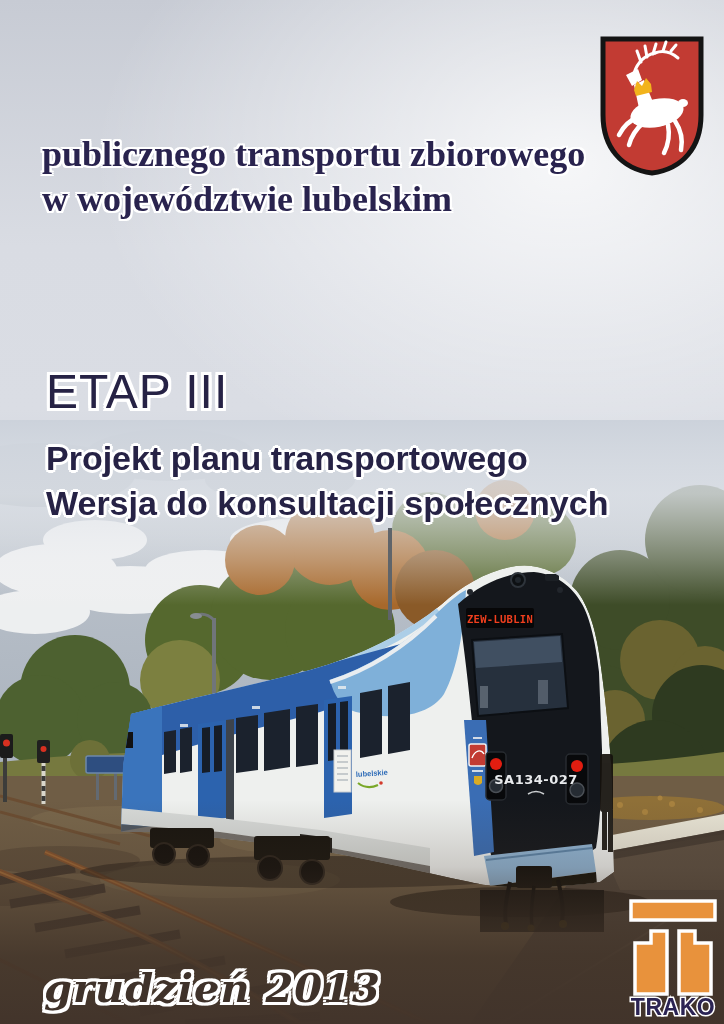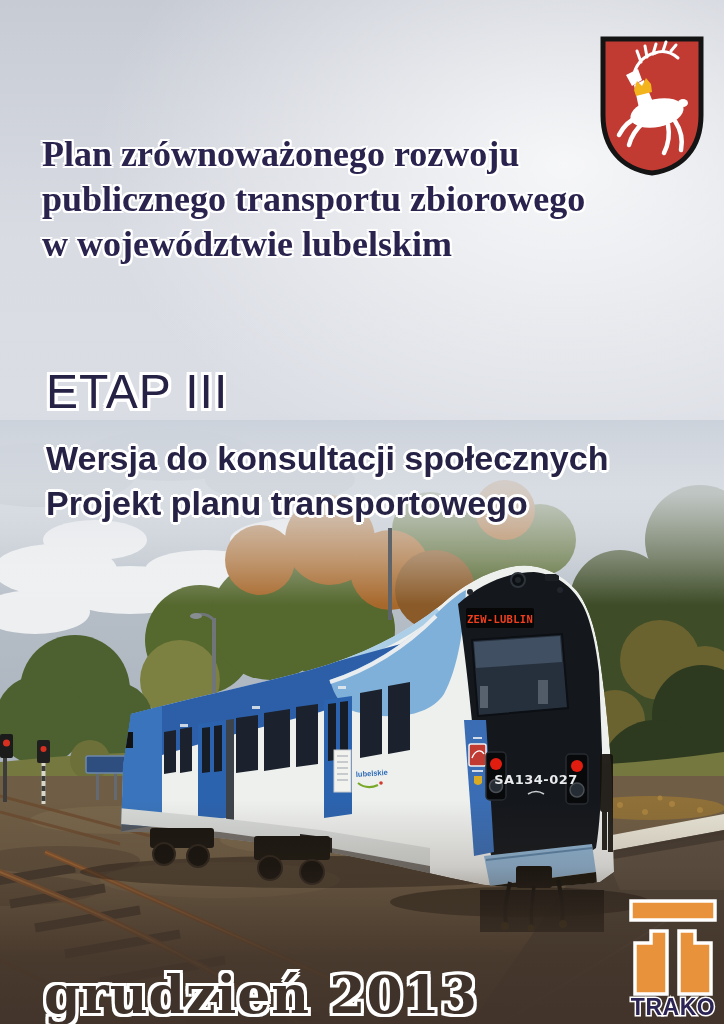--- a/index.html
+++ b/index.html
@@ -27,23 +27,24 @@
   }
   .subtitle{
     position:absolute;left:46px;top:436px;
     font-weight:bold;font-size:34px;line-height:45px;color:#262245;
     text-shadow:-2px -2px 0 #fff,2px -2px 0 #fff,-2px 2px 0 #fff,2px 2px 0 #fff,
                  0 -3px 0 #fff,0 3px 0 #fff,-3px 0 0 #fff,3px 0 0 #fff;
   }
   .date{
     position:absolute;left:44px;top:964px;
     font-family:"DejaVu Serif",serif;font-weight:bold;
-    font-size:52px;color:#3f322a;letter-spacing:1px;
+    font-size:40px;color:#3f322a;letter-spacing:1px;
     text-shadow:-3px -3px 0 #fff,3px -3px 0 #fff,-3px 3px 0 #fff,3px 3px 0 #fff,
                  0 -3px 0 #fff,0 3px 0 #fff,-3px 0 0 #fff,3px 0 0 #fff;
+    font-style:italic;
   }
   .coa{position:absolute;left:597px;top:33px;width:110px;height:146px;}
   .trako{position:absolute;left:626px;top:896px;width:94px;height:124px;}
 </style>
 </head>
 <body>
 
 <div class="page">
 
   <svg class="photo-svg" viewBox="0 0 724 604" xmlns="http://www.w3.org/2000/svg">
@@ -391,30 +392,29 @@
         <path d="M42,84 C33,87 26,94 22,102"></path>
         <path d="M47,89 C39,96 34,104 32,112"></path>
         <path d="M78,88 C84,97 86,107 84,117"></path>
         <path d="M71,92 C73,102 71,112 67,120"></path>
       </g>
       <polygon points="37,57 40,48 45,53 49,45 54,51 55,59 39,63" fill="#f2b31c"></polygon>
     </g>
   </svg>
 
   <div class="title">
-    <div>Plan zrównoważonego rozwoju</div>
     <div>publicznego transportu zbiorowego</div>
     <div>w województwie lubelskim</div>
   </div>
 
   <div class="stage">ETAP III</div>
 
   <div class="subtitle">
+    <div>Projekt planu transportowego</div>
     <div>Wersja do konsultacji społecznych</div>
-    <div>Projekt planu transportowego</div>
   </div>
 
   <div class="date">grudzień 2013</div>
 
   <svg class="trako" viewBox="0 0 94 124" xmlns="http://www.w3.org/2000/svg">
     <g fill="#e8923c" stroke="#ffffff" stroke-width="3.5">
       <rect x="5" y="5" width="84" height="19"></rect>
       <path d="M9,98 V47 H25 V35 H41 V98 Z"></path>
       <path d="M53,98 V35 H69 V47 H85 V98 Z"></path>
     </g>

